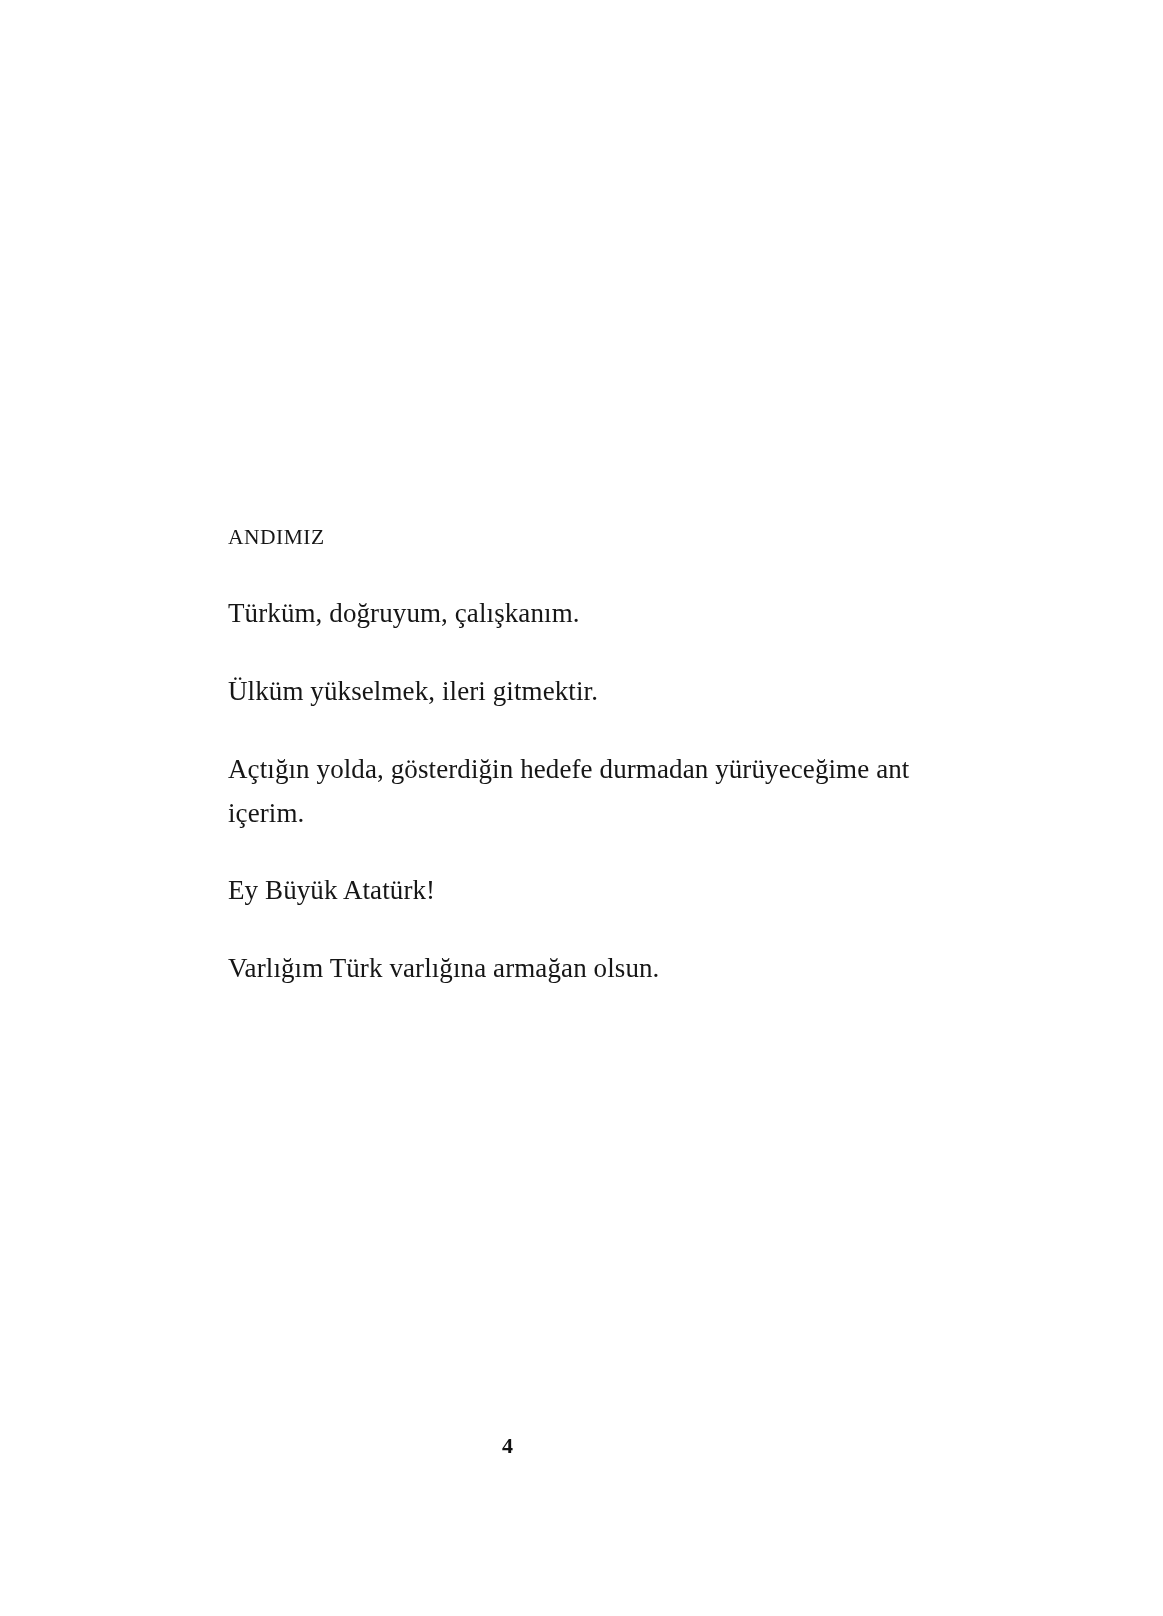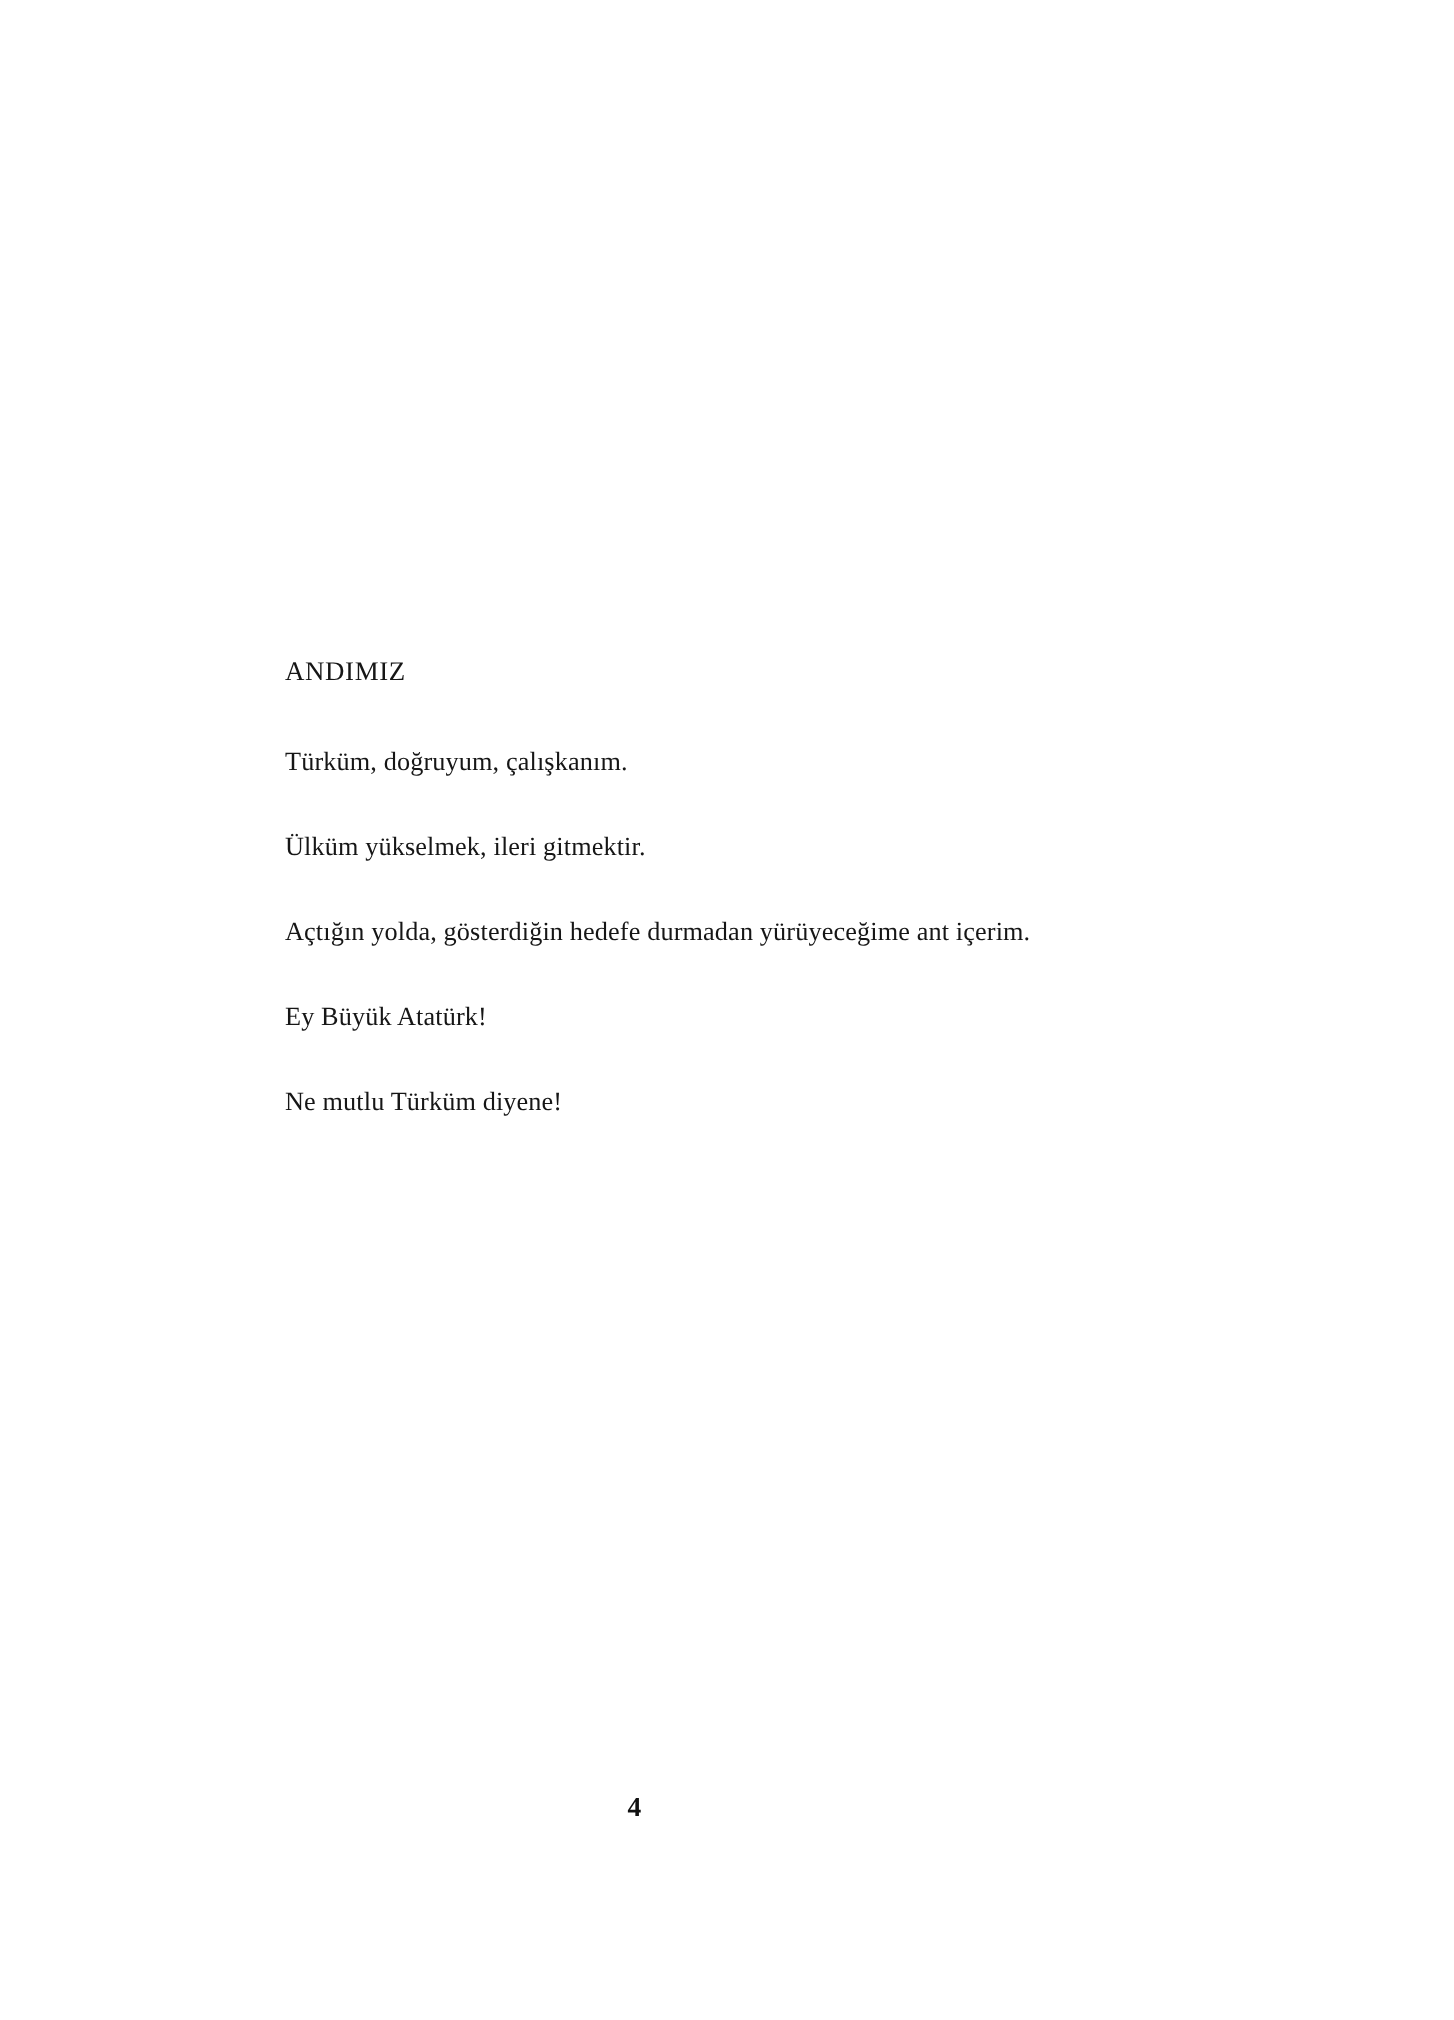--- a/index.html
+++ b/index.html
@@ -23,21 +23,21 @@
     background: #ffffff;
     border-radius: 12px;
   }
   .content {
     position: absolute;
     left: 228px;
     top: 520px;
     width: 700px;
   }
   .para {
-    font-size: 21px;
+    font-size: 27px;
     line-height: 1.62;
     margin: 0 0 34px 0;
     text-align: left;
     color: #161616;
     letter-spacing: 0.1px;
   }
   .para.tight {
     margin-bottom: 0;
   }
   .para.block-follow {
@@ -73,20 +73,20 @@
 
     <p class="para">Türküm, doğruyum, çalışkanım.</p>
 
 
     <p class="para block-follow">Ülküm yükselmek, ileri gitmektir.</p>
 
     <p class="para">Açtığın yolda, gösterdiğin hedefe durmadan yürüyeceğime ant içerim.</p>
 
     <p class="para">Ey Büyük Atatürk!</p>
 
+    <p class="para">Varlığım Türk varlığına armağan olsun.</p>
 
-    <p class="para">Ne mutlu Türküm diyene!</p>
 
   </div>
 
   <div class="page-number">4</div>
 
 </div>
 
 </body></html>

